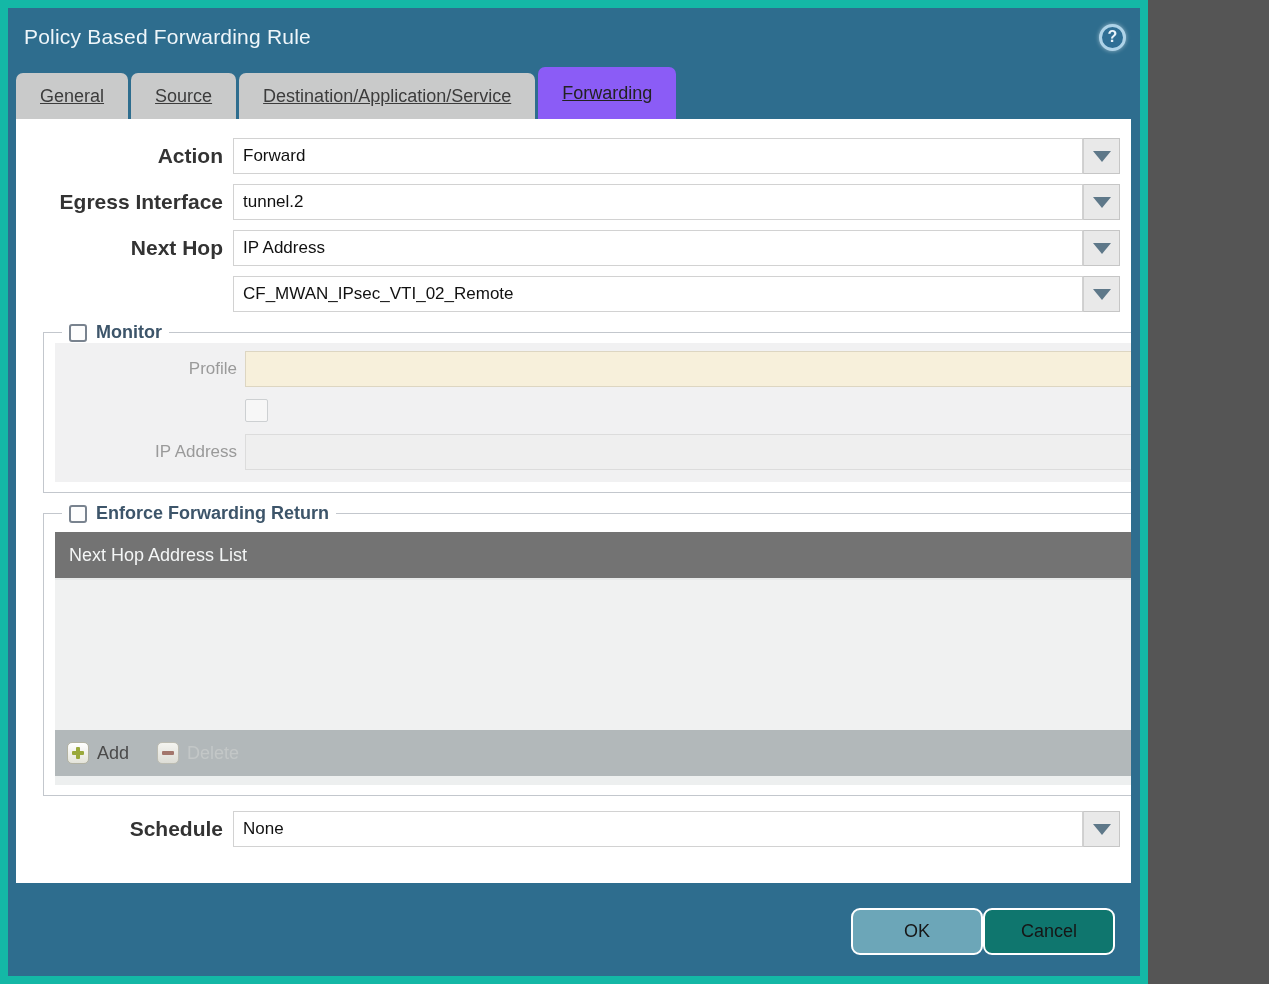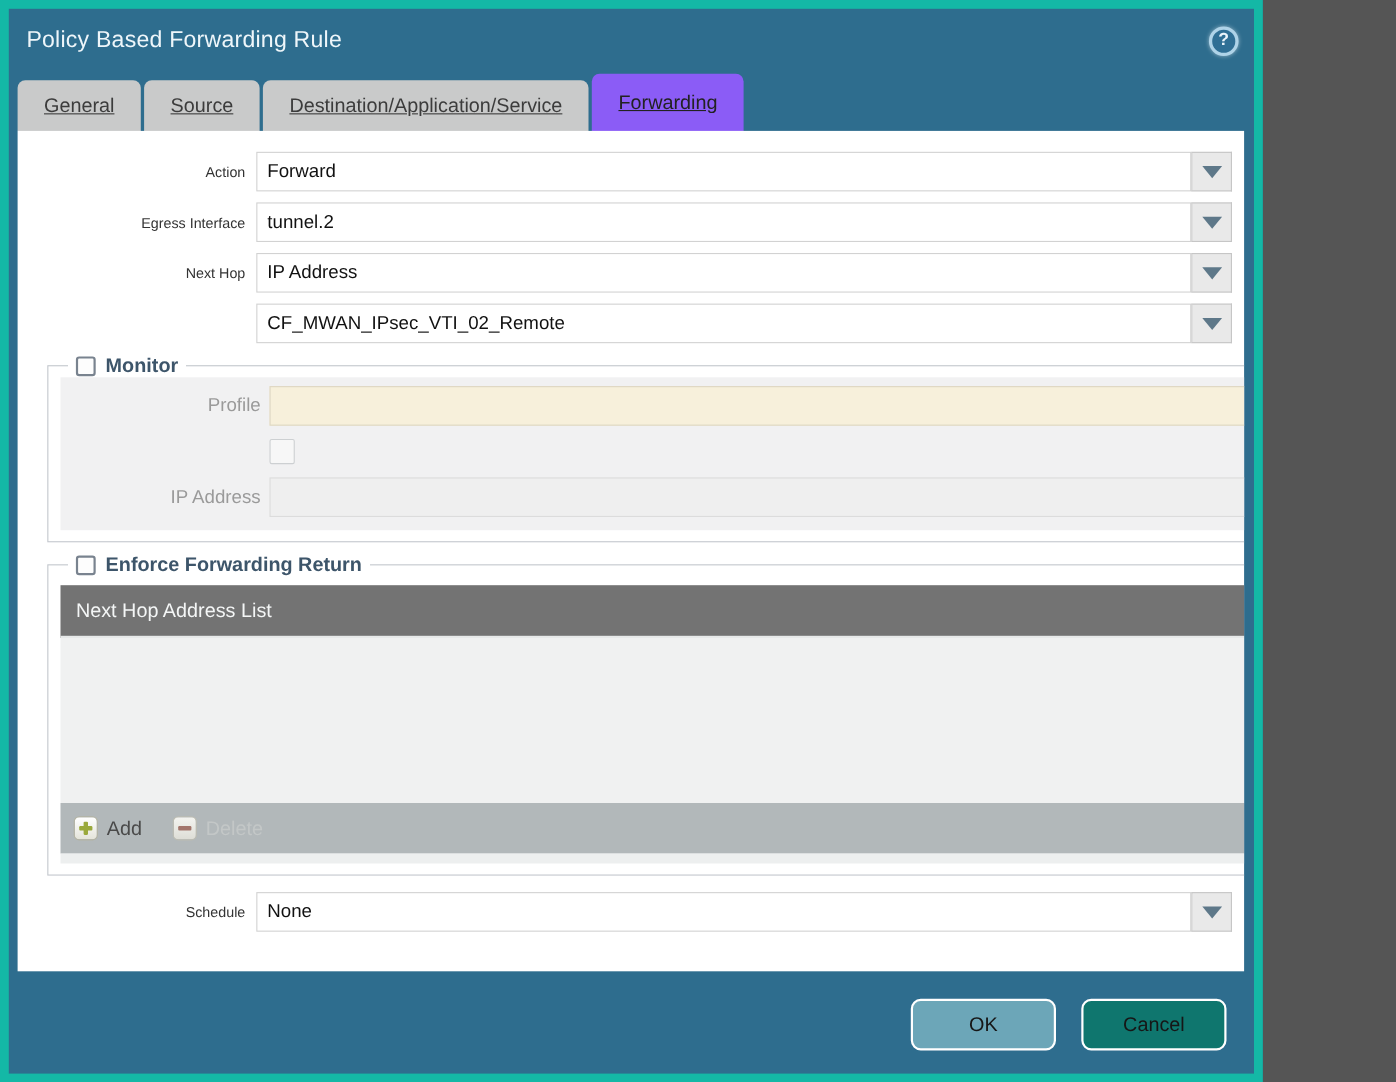--- a/index.html
+++ b/index.html
@@ -65,23 +65,24 @@
     padding: 19px 11px 0 10px;
     overflow: hidden;
   }
 
   .form-row {
     display: flex; align-items: center;
     margin-bottom: 10px;
   }
   .form-row .flabel {
     width: 197px; text-align: right;
-    font-size: 13px; color: #333;
+    font-size: 21px; color: #333;
     flex: 0 0 197px;
     padding-right: 0;
+    font-weight: bold;
   }
   .spacer-label { width: 197px; flex: 0 0 197px; }
   .form-row .combo { display: flex; flex: 1 1 auto; margin-left: 10px; }
 
   .combo input[type=text], .plain-input {
     flex: 1 1 auto;
     height: 36px;
     border: 1px solid #d2d2d2;
     font-family: "Liberation Sans", sans-serif;
     font-size: 17px; color: #111;
@@ -195,21 +196,21 @@
   .sq-icon .bar-v {
     position: absolute; top: 4px; bottom: 4px; left: 8px; width: 4px;
     background: #9aa93c; border-radius: 1px;
   }
   .sq-icon.minus .bar-h { background: #a3766c; }
 
   
   .footer {
     flex: 0 0 93px;
     display: flex; justify-content: flex-end; align-items: flex-start;
-    padding: 25px 25px 0 18px; gap: 23px;
+    padding: 25px 25px 0 18px; gap: 0;
   }
   .btn {
     width: 132px; height: 47px;
     border-radius: 9px;
     border: 2px solid #ffffff;
     font-family: "Liberation Sans", sans-serif;
     font-size: 18px; color: #161616;
     cursor: pointer;
   }
   .btn-ok { background: #6ca6b8; }

